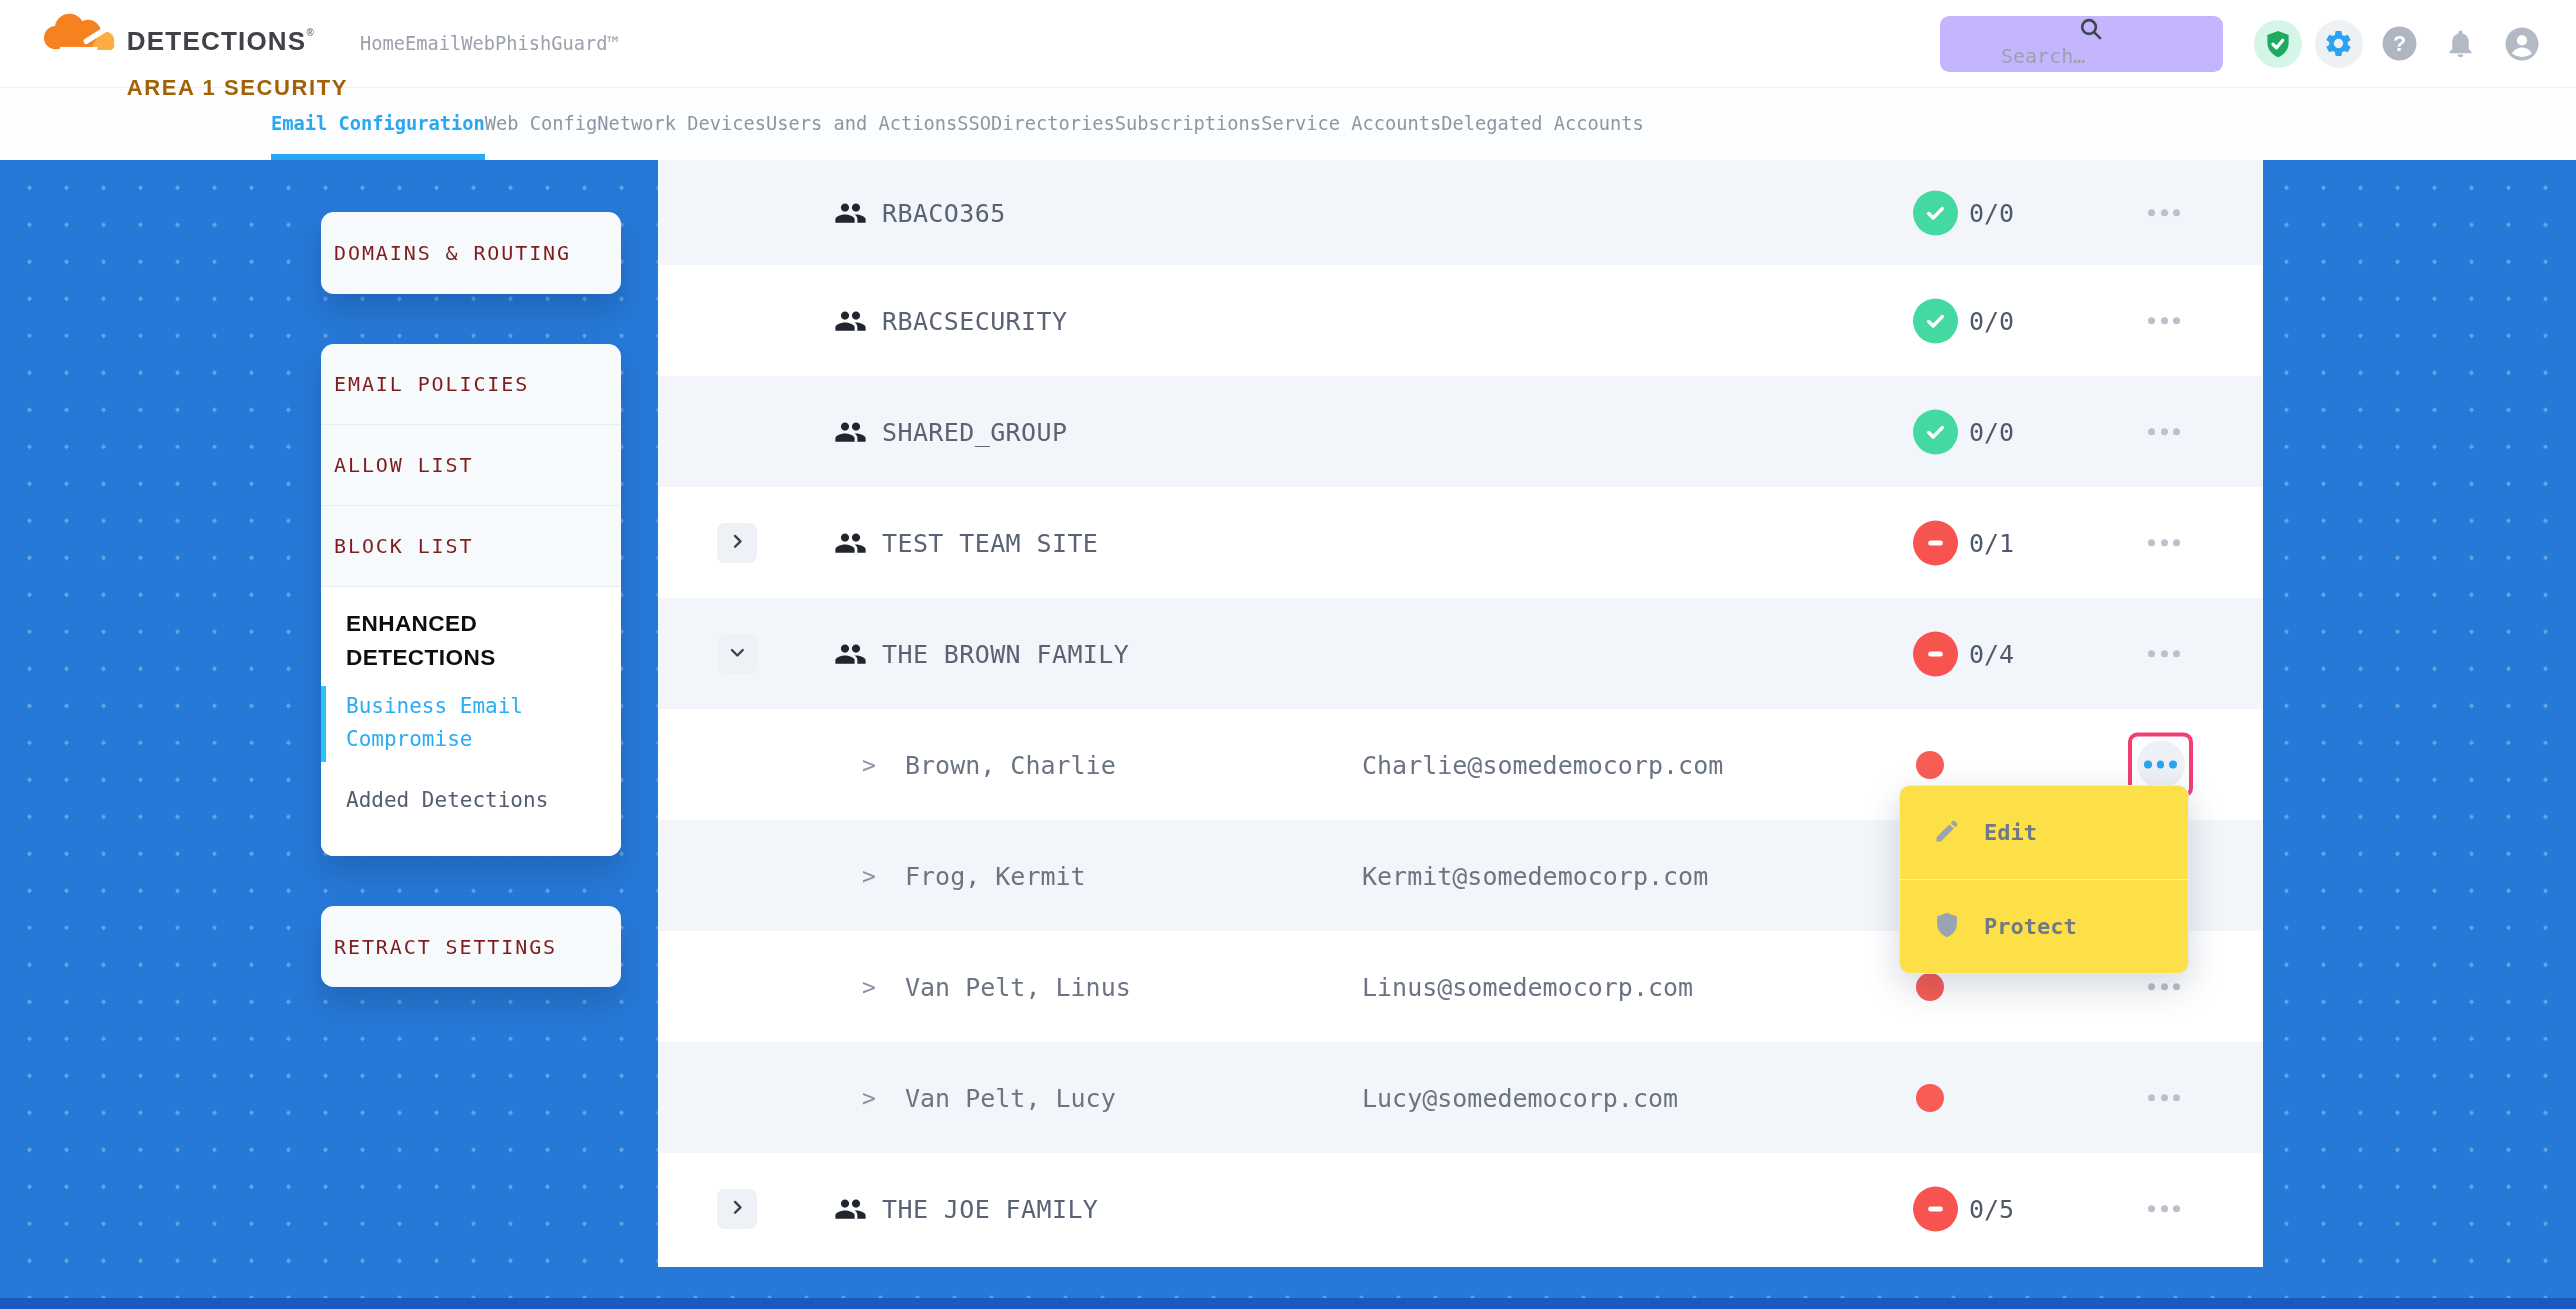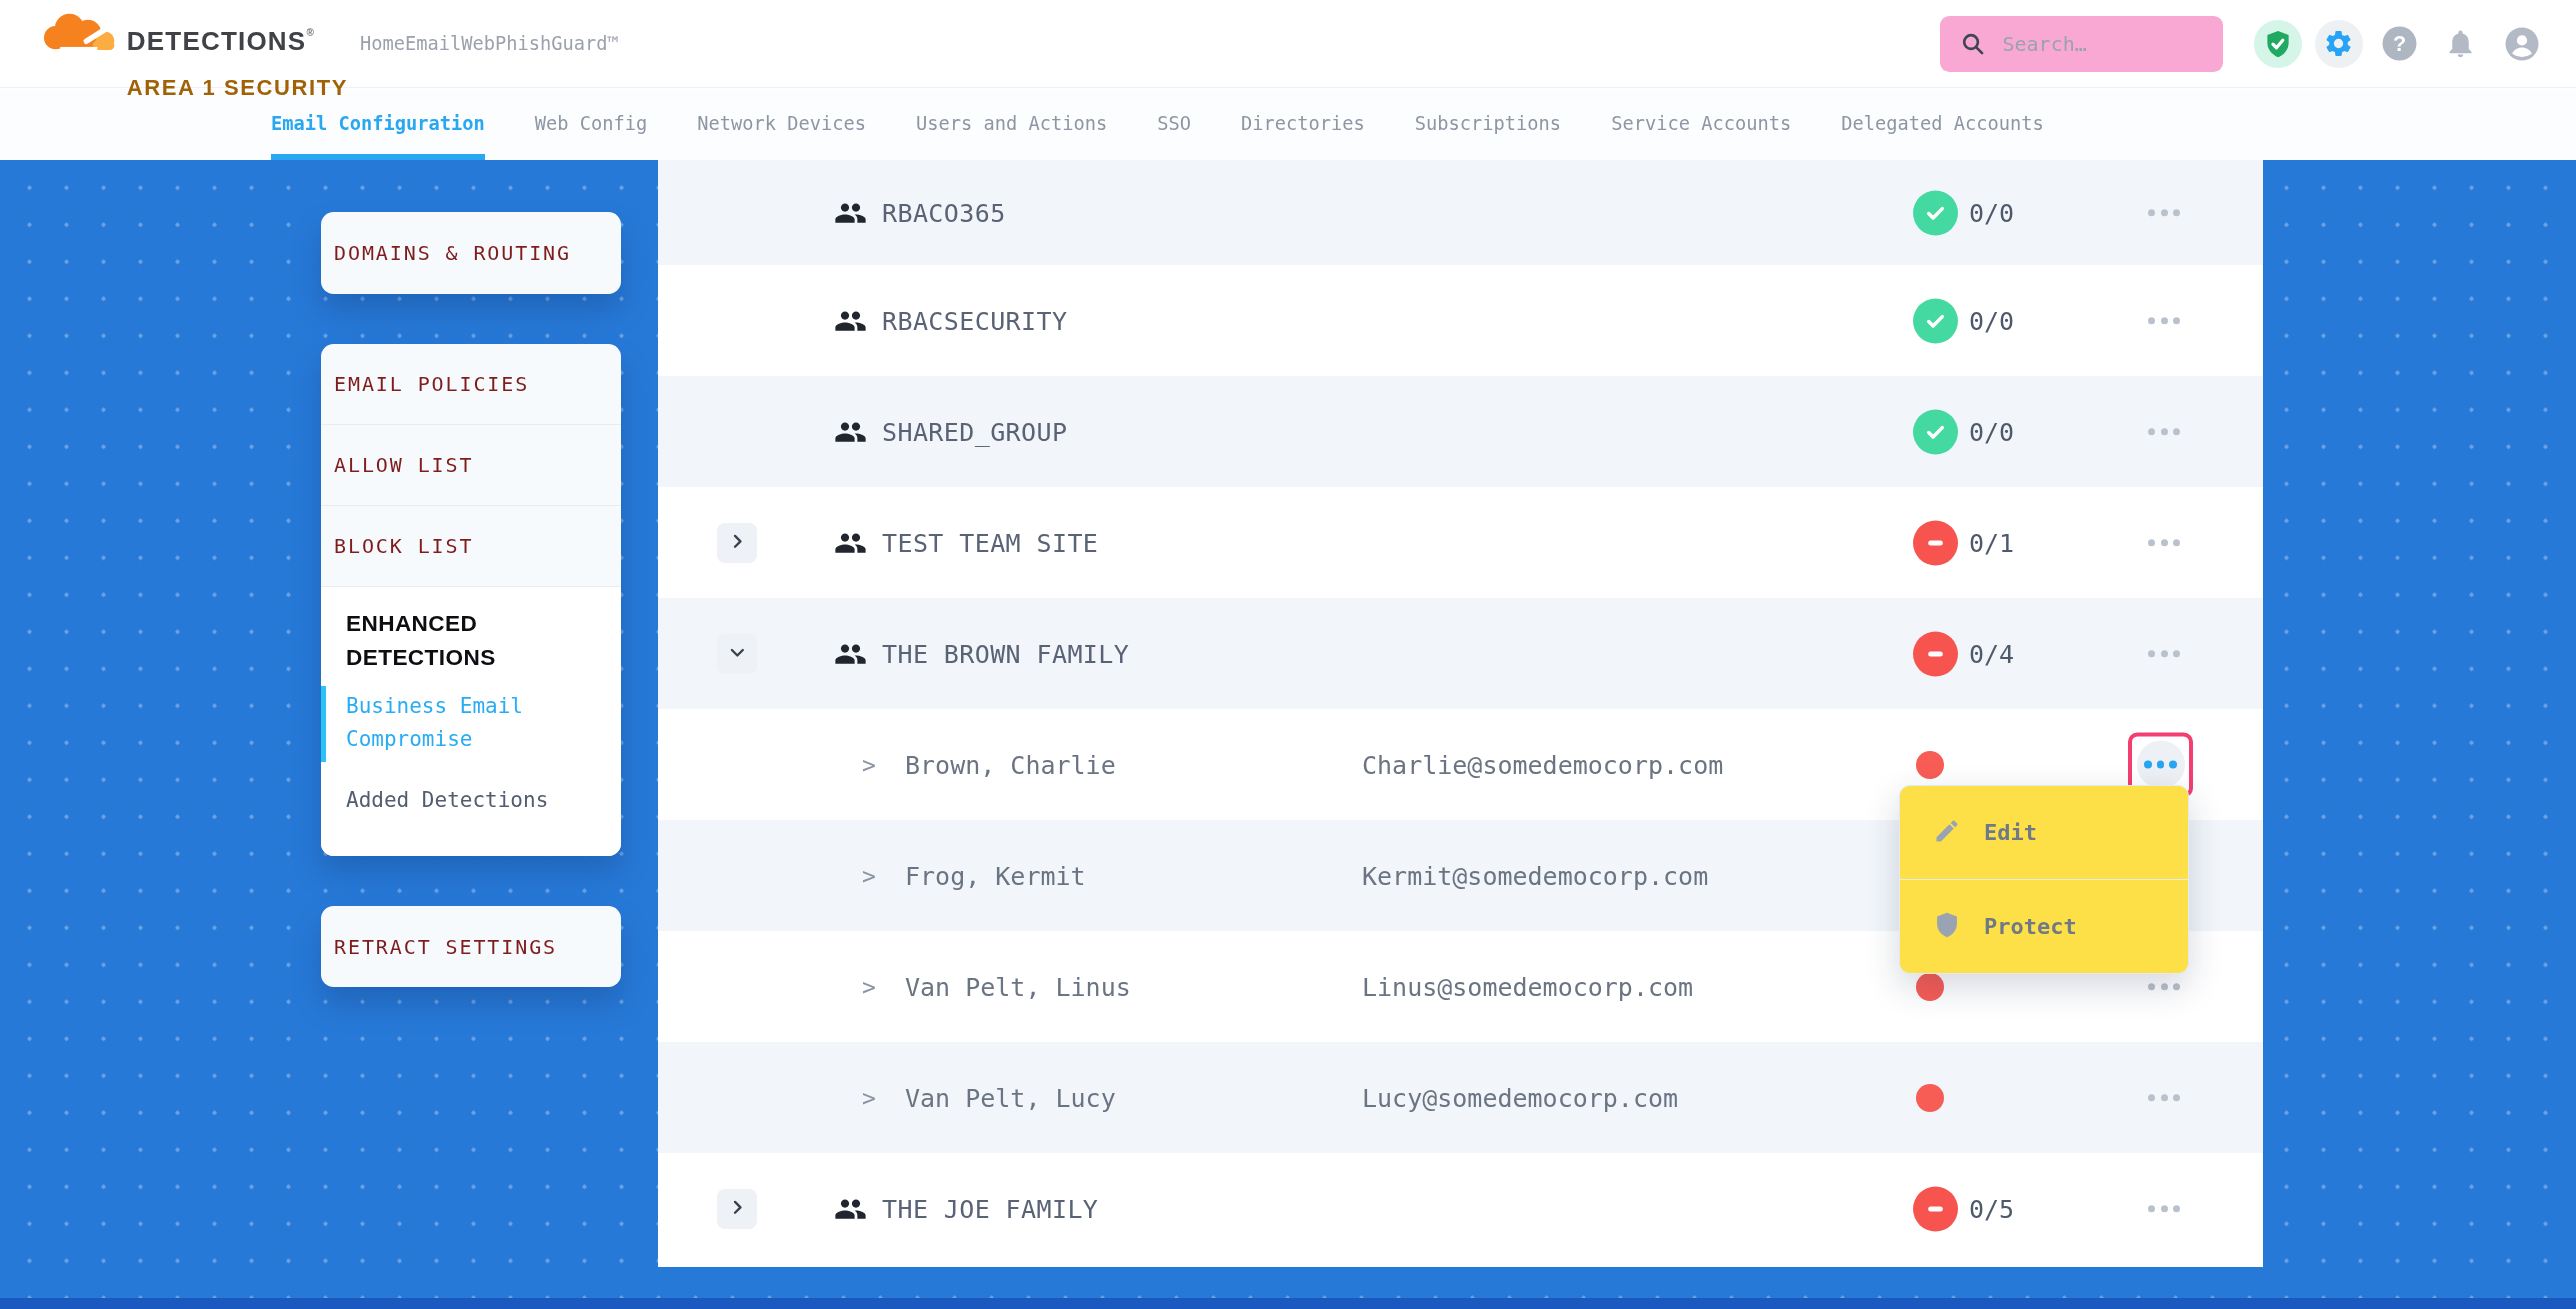--- a/index.html
+++ b/index.html
@@ -12,39 +12,39 @@
   .logo{position:absolute;left:37px;top:6.2px;display:flex;align-items:flex-start;}
   .logo .cloud{width:82px;height:44px;margin-top:4.7px;}
   .logo-text{margin-left:7.8px;font-family:"Liberation Sans","DejaVu Sans",sans-serif;}
   .brand{font-size:26px;font-weight:bold;color:#404247;letter-spacing:1.2px;line-height:1;margin-top:22px;}
   .brand .mark{font-size:10px;vertical-align:top;color:#6b6e74;}
   .product{font-size:22px;font-weight:bold;color:#a16207;letter-spacing:1.6px;margin-top:23px;line-height:1;}
 
   .main-nav{position:absolute;left:360px;top:0;height:87px;display:flex;align-items:center;}
   .nav-link{font-size:18.7px;color:#9ba1ac;cursor:pointer;}
 
-  .search{position:absolute;left:1940px;top:16.3px;width:283px;height:56px;background:#f9a8d4;
-          border-radius:9.3px;display:flex;align-items:center;padding-left:20px;box-sizing:border-box;}
+  .search{position:absolute;left:1940px;top:16.3px;width:283px;height:56px;background:#c4b5fd;
+          border-radius:9.3px;display:flex;align-items:center;padding-left:20px;box-sizing:border-box;flex-direction:column;}
   .search svg{width:26.5px;height:26.5px;flex:0 0 auto;}
   .search input{background:transparent;border:none;outline:none;font:inherit;font-size:20px;
                 color:#4a5260;margin-left:14px;width:195px;}
   .search input::placeholder{color:#9aa2ae;}
 
   .icon-cluster{position:absolute;left:2254px;top:0;height:87px;display:flex;align-items:center;}
   .hicon{border:none;padding:0;cursor:pointer;display:flex;align-items:center;justify-content:center;
          background:transparent;border-radius:50%;}
   .hic0{width:48px;height:48px;background:#d6f5e9;}        .hic0 svg{width:30px;height:30px;}
   .hic1{width:48px;height:48px;background:#eef1f4;margin-left:12.5px;} .hic1 svg{width:31px;height:31px;}
   .hic2{width:37px;height:37px;margin-left:18.7px;}          .hic2 svg{width:37px;height:37px;}
   .hic3{width:34px;height:34px;margin-left:25px;}          .hic3 svg{width:33px;height:33px;}
   .hic4{width:36px;height:36px;margin-left:26.5px;}          .hic4 svg{width:36px;height:36px;}
 
   
   .tabbar{position:absolute;left:0;top:89px;width:100%;height:71px;background:#fbfdfe;z-index:4;}
-  #tabs{position:absolute;left:271px;top:0;height:71px;display:flex;gap:50px;}
+  #tabs{position:absolute;left:271px;top:0;height:71px;display:flex;}
   .tab{font-size:18.7px;color:#8e96a3;display:flex;align-items:center;height:100%;cursor:pointer;
        border-bottom:6.2px solid transparent;box-sizing:border-box;padding-top:4.7px;}
   .tab.active{color:#29a8f1;font-weight:bold;border-bottom-color:#29a8f1;}
 
   
   .content-bg{position:absolute;left:0;top:160px;width:100%;height:1149px;background-color:#2779d8;
       background-image:radial-gradient(rgba(255,255,255,.30) 0 1.9px, transparent 2.3px);
       background-size:37px 37px;background-position:11px 9.3px;}
   .footer-strip{position:absolute;left:0;bottom:0;width:100%;height:11px;background:#1b58bf;}
 

